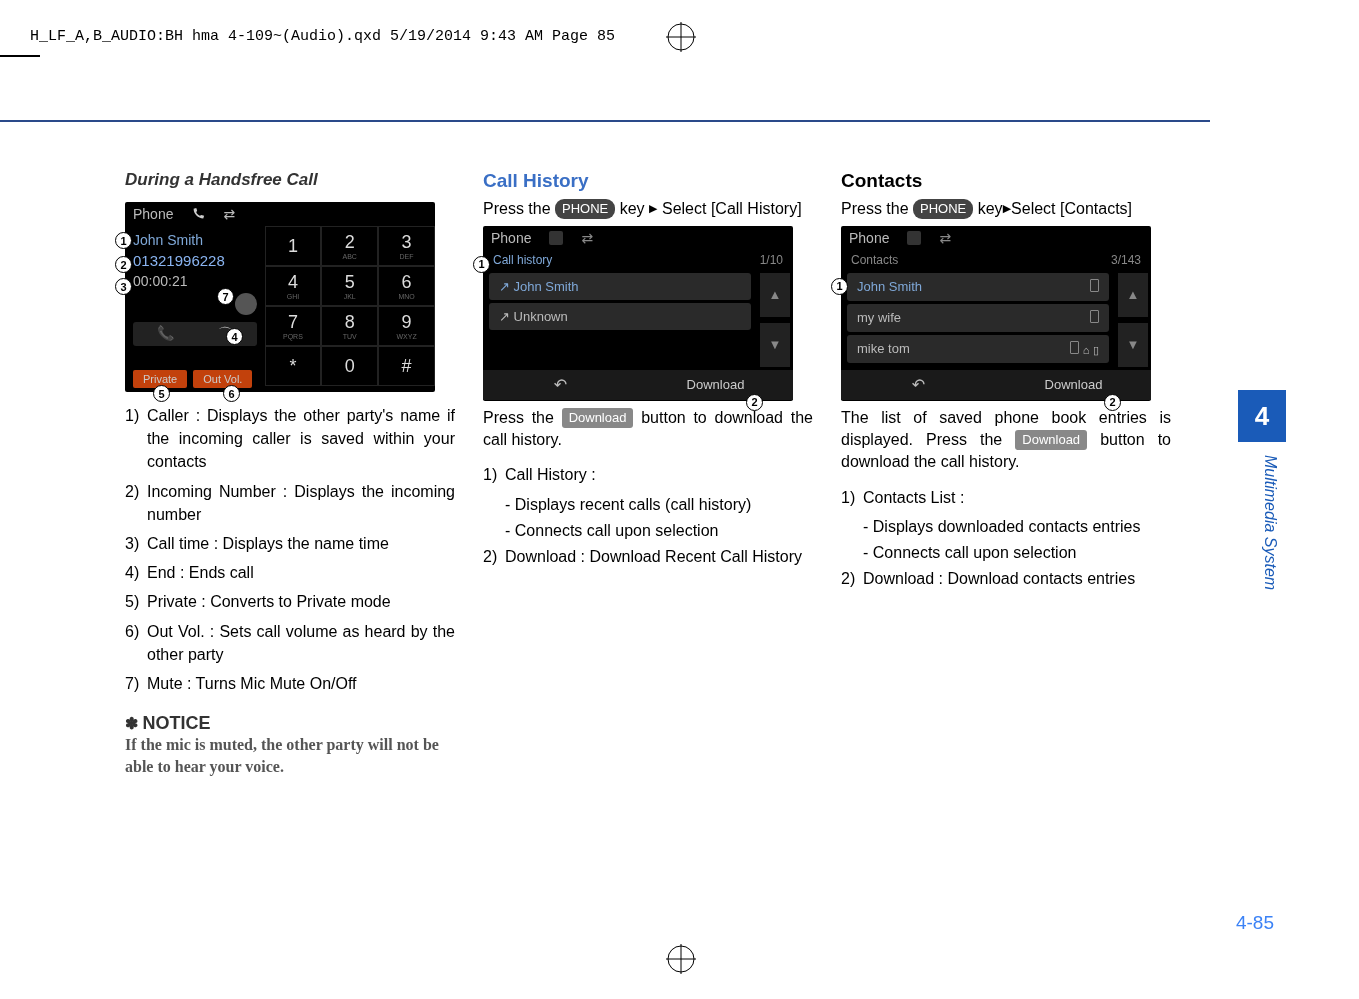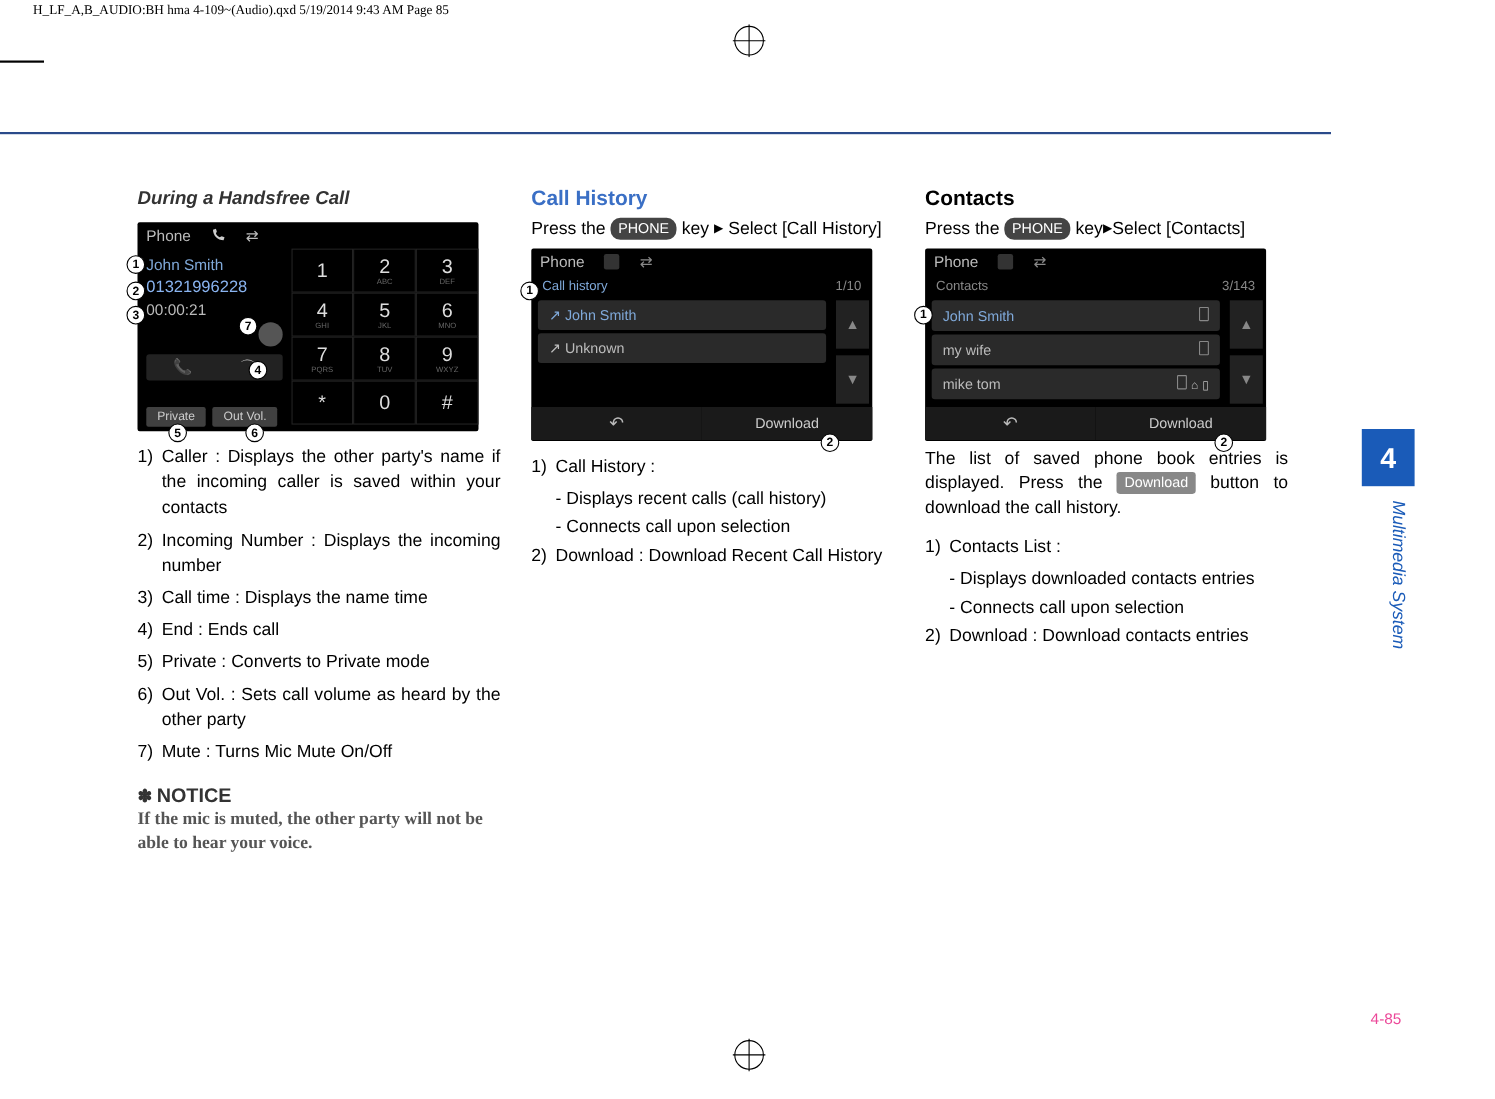--- a/index.html
+++ b/index.html
@@ -1,18 +1,18 @@
 <!DOCTYPE html>
 <html><head>
   <meta charset="utf-8">
   <style>
     * { margin: 0; padding: 0; box-sizing: border-box; }
     body { font-family: Arial, Helvetica, sans-serif; background: #fff; width: 1359px; height: 999px; position: relative; }
     
-    .header-line { position: absolute; top: 2px; left: 30px; font-size: 12px; font-family: Liberation Serif, serif; }
+    .header-line { position: absolute; top: 28px; left: 30px; font-size: 15px; font-family: Liberation Mono, monospace; }
     .crop-mark-top { position: absolute; top: 22px; left: 49%; width: 30px; height: 30px; }
     .crop-mark-top svg { width: 30px; height: 30px; }
     .crop-mark-bottom { position: absolute; bottom: 25px; left: 49%; width: 30px; height: 30px; }
     .crop-mark-bottom svg { width: 30px; height: 30px; }
     
     .top-rule { position: absolute; top: 120px; left: 0; width: 1210px; height: 2px; background: #2a4a8a; }
     .corner-line { position: absolute; top: 55px; left: 0; width: 40px; height: 2px; background: #000; }
     
     .content { position: absolute; top: 170px; left: 125px; width: 1050px; display: flex; gap: 28px; }
     .col { width: 330px; }
@@ -33,30 +33,30 @@
     .ps1 .split { display: flex; height: 160px; }
     .ps1 .info { width: 45%; padding: 2px 8px; font-size: 14px; }
     .ps1 .info .row { margin: 4px 0; }
     .ps1 .info .num-blue { color: #8ab4f0; font-size: 15px; }
     .ps1 .info .mute-circle { display: inline-block; width: 22px; height: 22px; border-radius: 50%; background: #555; position: relative; }
     .ps1 .keypad { width: 55%; display: grid; grid-template-columns: repeat(3, 1fr); grid-template-rows: repeat(4, 1fr); }
     .ps1 .key { border: 1px solid #222; display: flex; flex-direction: column; align-items: center; justify-content: center; color: #aaa; }
     .ps1 .key .digit { font-size: 18px; color: #ddd; }
     .ps1 .key .sub { font-size: 7px; color: #666; }
     .ps1 .bottom-btns { position: absolute; bottom: 4px; left: 8px; display: flex; gap: 6px; }
-    .ps1 .btn { background: #404040; color: #ccc; padding: 3px 10px; font-size: 11px; border-radius: 2px; }
+    .ps1 .btn { background: #c2410c; color: #ccc; padding: 3px 10px; font-size: 11px; border-radius: 2px; }
     
     
     .ps2, .ps3 { height: 175px; margin-bottom: 6px; }
     .ps-list-top { padding: 4px 8px; display: flex; align-items: center; gap: 18px; font-size: 14px; }
     .bt-ic { width: 14px; height: 14px; background: #333; border-radius: 2px; display: inline-block; }
     .ps-subtitle { display: flex; justify-content: space-between; padding: 3px 10px; font-size: 12px; color: #6a8; }
     .ps-body { display: flex; height: 100px; }
     .ps-items { flex: 1; }
-    .ps-item { background: #2a2a2a; margin: 3px 6px; padding: 6px 10px; border-radius: 3px; font-size: 13px; color: #bbb; display: flex; align-items: flex-end; gap: 8px; justify-content: space-between; }
+    .ps-item { background: #2a2a2a; margin: 3px 6px; padding: 6px 10px; border-radius: 3px; font-size: 13px; color: #bbb; display: flex; align-items: flex-start; gap: 8px; justify-content: space-between; }
     .ps-item.hl { color: #7fa8d8; }
     .ps-arrows { width: 36px; display: flex; flex-direction: column; }
     .ps-arrow { flex: 1; background: #222; margin: 3px; display: flex; align-items: center; justify-content: center; color: #888; font-size: 13px; }
     .ps-bottom { display: flex; height: 30px; }
     .ps-back { width: 50%; background: #1a1a1a; display: flex; align-items: center; justify-content: center; font-size: 16px; }
     .ps-download { width: 50%; background: #1a1a1a; display: flex; align-items: center; justify-content: center; color: #ccc; font-size: 13px; }
     
     .callout { position: absolute; width: 17px; height: 17px; border: 1.5px solid #000; border-radius: 50%; background: #fff; color: #000; font-size: 11px; font-weight: bold; display: flex; align-items: center; justify-content: center; z-index: 10; }
     
     .list { font-size: 16px; color: #000; line-height: 1.45; margin-top: 12px; }
@@ -66,21 +66,21 @@
     .sub-li { margin-left: 22px; margin-bottom: 3px; }
     
     .notice-h { font-weight: bold; font-size: 18px; margin-top: 18px; color: #333; }
     .notice-h .star { font-size: 16px; margin-right: 4px; }
     .notice-t { font-family: Georgia, serif; font-weight: bold; font-size: 16px; color: #555; line-height: 1.35; }
     
     .para { font-size: 16px; color: #000; line-height: 1.4; text-align: justify; margin-bottom: 6px; }
     
     .sidebar-tab { position: absolute; right: 73px; top: 390px; width: 48px; height: 52px; background: #1a5bb8; color: #fff; display: flex; align-items: center; justify-content: center; font-size: 26px; font-weight: bold; }
     .sidebar-vtext { position: absolute; right: 80px; top: 455px; writing-mode: vertical-rl; color: #1a5bb8; font-size: 16px; font-style: italic; }
-    .page-num { position: absolute; right: 85px; bottom: 65px; font-size: 14px; color: #ec4899; }
+    .page-num { position: absolute; right: 85px; bottom: 65px; font-size: 19px; color: #3b82f6; }
     
     .phone-ic { width: 14px; height: 14px; display: inline-block; }
     .dev-ic { display: inline-block; width: 9px; height: 13px; border: 1px solid #888; border-radius: 1px; }
   </style>
 </head>
 <body>
 
 <div class="header-line">H_LF_A,B_AUDIO:BH hma 4-109~(Audio).qxd  5/19/2014  9:43 AM  Page 85</div>
 <div class="corner-line"></div>
 <div class="crop-mark-top">
@@ -255,20 +255,23 @@
           <div class="ps-arrow">▲</div>
           <div class="ps-arrow">▼</div>
         </div>
       </div>
       <div class="ps-bottom">
         <div class="ps-back">↶</div>
         <div class="ps-download">Download</div>
       </div>
     </div>
 
+    <div class="para">
+      <span>Press the </span><span class="pill-gray">Download</span><span> button to download the call history.</span>
+    </div>
 
     <div class="list">
       <div class="li">
           <span class="n">1)</span>
           <span class="t">Call History :</span>
         </div>
       <div class="sub-li">- Displays recent calls (call history)</div>
       <div class="sub-li">- Connects call upon selection</div>
       <div class="li">
           <span class="n">2)</span>

